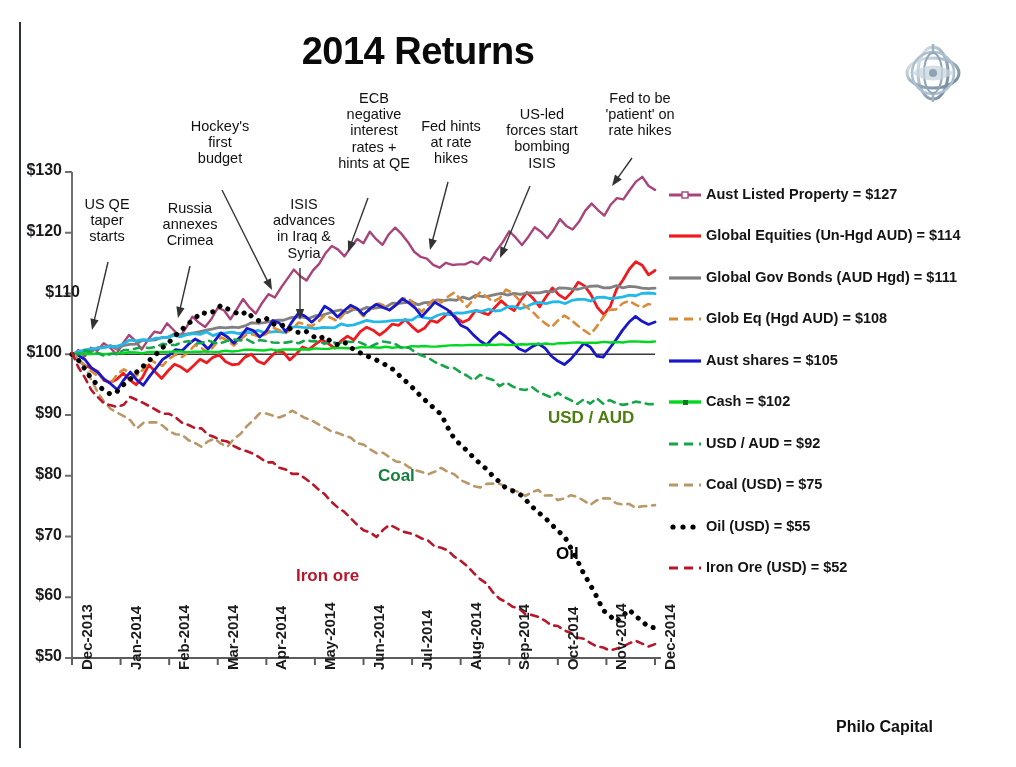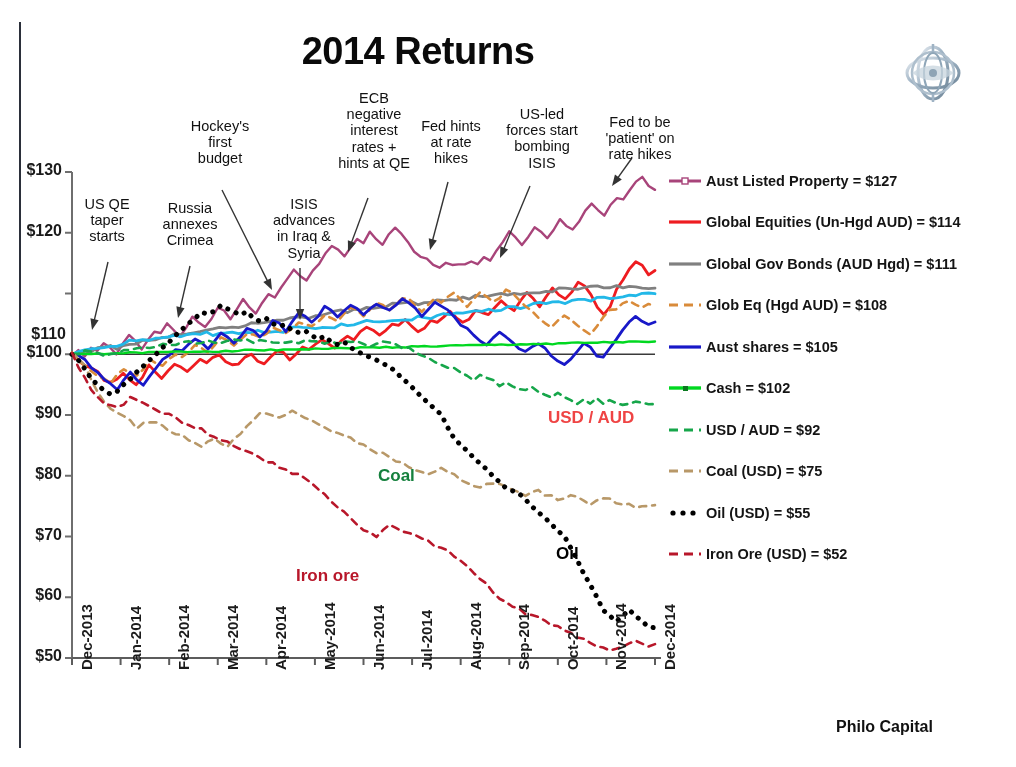--- a/index.html
+++ b/index.html
@@ -60,21 +60,21 @@
     position:absolute;font-size:17px;font-weight:bold;white-space:nowrap;
   }
   .base-note{
     position:absolute;font-size:15px;line-height:1.2;color:#111;
     text-align:center;white-space:pre-line;font-weight:normal;
   }
 
   
   .legend{position:absolute;left:668px;top:160px;width:348px;}
   .legend-row{
-    display:flex;align-items:center;height:41.5px;
+    display:flex;align-items:flex-end;height:41.5px;
   }
   .legend-swatch{
     width:34px;height:14px;flex:0 0 34px;margin-right:4px;position:relative;
   }
   .legend-swatch svg{display:block;}
   .legend-label{
     font-size:14.5px;font-weight:bold;color:#141414;white-space:nowrap;
   }
 </style>
 </head>
@@ -162,21 +162,21 @@
         <polygon points="430,250 428.75465620646077,238.291493740195 436.87498012049747,240.44099124685175" fill="#333"></polygon>
         <line x1="530" y1="186" x2="502.3076923076923" y2="252.46153846153845" stroke="#333" stroke-width="1.4"></line>
         <polygon points="500,258 500.3538461538461,246.23076923076923 508.10769230769233,249.46153846153845" fill="#333"></polygon>
         <line x1="632" y1="158" x2="615.4874291623146" y2="181.11759917275958" stroke="#333" stroke-width="1.4"></line>
         <polygon points="612,186 614.9759395518419,174.6077314031057 621.8113007099784,179.49013223034612" fill="#333"></polygon>
       </svg>
 
     <div id="yticks">
         <div class="ytick" style="left: 6px; top: 161px;">$130</div>
         <div class="ytick" style="left: 6px; top: 221.75px;">$120</div>
-        <div class="ytick" style="left: 10px; top: 282.5px; margin-top: 42px;">$110</div>
+        <div class="ytick" style="left: 24px; top: 282.5px;">$110</div>
         <div class="ytick" style="left: 6px; top: 343.25px;">$100</div>
         <div class="ytick" style="left: 6px; top: 404px;">$90</div>
         <div class="ytick" style="left: 6px; top: 464.75px;">$80</div>
         <div class="ytick" style="left: 6px; top: 525.5px;">$70</div>
         <div class="ytick" style="left: 6px; top: 586.25px;">$60</div>
         <div class="ytick" style="left: 6px; top: 647px;">$50</div>
       </div>
     <div id="xticks">
         <div class="xtick" style="left: 78px; top: 670px;">Dec-2013</div>
         <div class="xtick" style="left: 126.583px; top: 670px;">Jan-2014</div>
@@ -211,29 +211,29 @@
 interest
 rates +
 hints at QE</div>
         <div class="anno" style="left: 410px; top: 118px; width: 82px;">Fed hints
 at rate
 hikes</div>
         <div class="anno" style="left: 496px; top: 106px; width: 92px;">US-led
 forces start
 bombing
 ISIS</div>
-        <div class="anno" style="left: 594px; top: 90px; width: 92px; margin-top: 24px;">Fed to be
+        <div class="anno" style="left: 594px; top: 90px; width: 92px;">Fed to be
 'patient' on
 rate hikes</div>
       </div>
     <div id="inlabels">
         <div class="inlabel" style="left: 296px; top: 566px; color: rgb(184, 23, 42);">Iron ore</div>
         <div class="inlabel" style="left: 378px; top: 466px; color: #15803d;">Coal</div>
         <div class="inlabel" style="left: 556px; top: 544px; color: rgb(0, 0, 0);">Oil</div>
-        <div class="inlabel" style="left: 548px; top: 408px; color: #ef4444;">USD / AUD</div>
+        <div class="inlabel" style="left: 548px; top: 408px; color: #4d7c0f;">USD / AUD</div>
       </div>
 
   </div>
 
   <div class="legend" id="legend">
       <div class="legend-row">
         <span class="legend-swatch">
           <svg width="34" height="14">
             <line x1="1" y1="7" x2="33" y2="7" stroke="#a8447a" stroke-width="3"></line>
             <rect x="14" y="4" width="6" height="6" fill="#ffffff" stroke="#a8447a" stroke-width="1.4"></rect>

